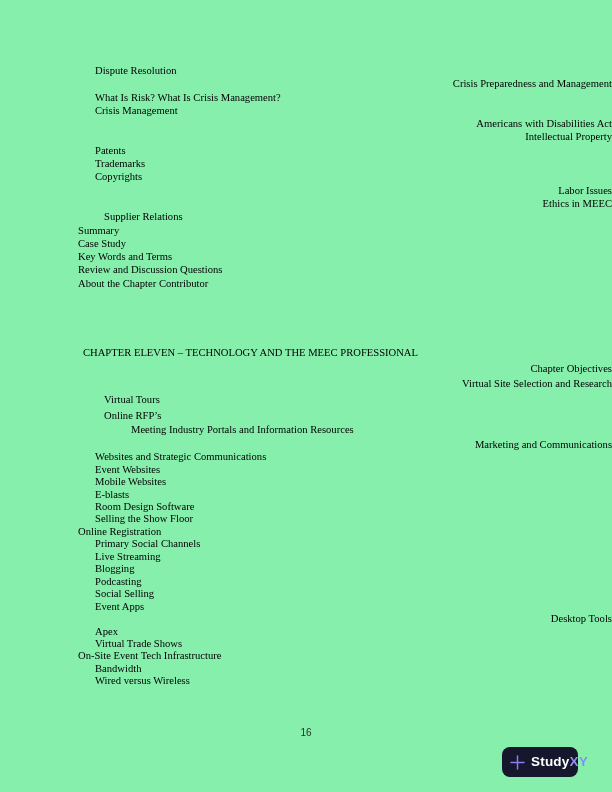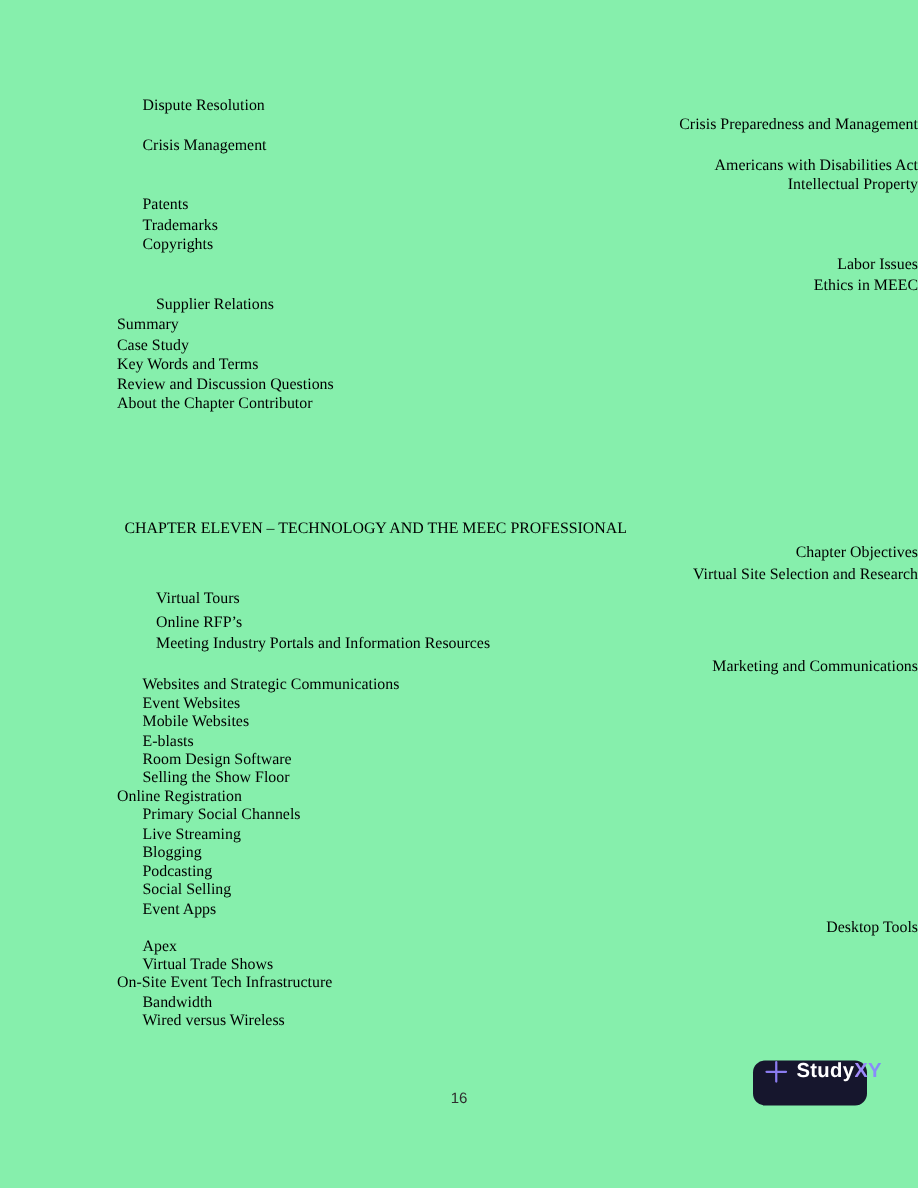--- a/index.html
+++ b/index.html
@@ -39,25 +39,25 @@
     top: 727px; left: 0; right: 0;
     text-align: center;
     font-family: "Liberation Sans", sans-serif;
     font-size: 10px;
     color: #2e2e2e;
   }
 
   
   .brand-badge {
     position: absolute;
-    left: 502px; top: 707px;
+    left: 502px; top: 747px;
     width: 76px; height: 30px;
     border-radius: 8px;
     display: flex;
-    align-items: flex-start;
+    align-items: center;
     box-sizing: border-box;
     padding-left: 8px;
     cursor: pointer;
   }
   .brand-plus {
     width: 15px; height: 15px;
     display: block;
     margin-right: 6px;
     flex: 0 0 auto;
   }
@@ -79,20 +79,21 @@
 </style>
 </head>
 <body>
 
 <div class="page" data-name="document-page">
 
   <div data-name="toc">
       <div class="toc-section" data-name="toc-section-chapter-ten-continued">
         <div class="toc-line indent-2" data-name="toc-item">Dispute Resolution</div>
         <div class="toc-line indent-1" data-name="toc-item">Crisis Preparedness and Management</div>
+        <div class="toc-line indent-2" data-name="toc-item">What Is Risk? What Is Crisis Management?</div>
         <div class="toc-line indent-2" data-name="toc-item">Crisis Management</div>
         <div class="toc-line indent-1" data-name="toc-item">Americans with Disabilities Act</div>
         <div class="toc-line indent-1" data-name="toc-item">Intellectual Property</div>
         <div class="toc-line indent-2" data-name="toc-item">Patents</div>
         <div class="toc-line indent-2" data-name="toc-item">Trademarks</div>
         <div class="toc-line indent-2" data-name="toc-item">Copyrights</div>
         <div class="toc-line indent-1" data-name="toc-item">Labor Issues</div>
         <div class="toc-line indent-1" data-name="toc-item">Ethics in MEEC</div>
         <div class="toc-line indent-3" data-name="toc-item">Supplier Relations</div>
         <div class="toc-line indent-0" data-name="toc-item">Summary</div>
@@ -100,21 +101,21 @@
         <div class="toc-line indent-0" data-name="toc-item">Key Words and Terms</div>
         <div class="toc-line indent-0" data-name="toc-item">Review and Discussion Questions</div>
         <div class="toc-line indent-0" data-name="toc-item">About the Chapter Contributor</div>
       </div>
       <div class="toc-section" data-name="toc-section-chapter-eleven">
         <div class="toc-line chapter-heading" data-name="chapter-title">CHAPTER ELEVEN – TECHNOLOGY AND THE MEEC PROFESSIONAL</div>
         <div class="toc-line indent-1" data-name="toc-item" style="margin-top: 4px;">Chapter Objectives</div>
         <div class="toc-line indent-1" data-name="toc-item" style="margin-top: 2px;">Virtual Site Selection and Research</div>
         <div class="toc-line indent-3" data-name="toc-item" style="margin-top: 4px;">Virtual Tours</div>
         <div class="toc-line indent-3" data-name="toc-item" style="margin-top: 3px;">Online RFP’s</div>
-        <div class="toc-line indent-3" data-name="toc-item" style="margin-top: 2px;">Meeting Industry Portals and Information Resources</div>
+        <div class="toc-line indent-3" data-name="toc-item" style="margin-top: 2px; margin-left: 27px;">Meeting Industry Portals and Information Resources</div>
         <div class="toc-line indent-1" data-name="toc-item" style="margin-top: 2px;">Marketing and Communications</div>
         <div class="toc-line indent-2" data-name="toc-item">Websites and Strategic Communications</div>
         <div class="toc-line indent-2" data-name="toc-item">Event Websites</div>
         <div class="toc-line indent-2" data-name="toc-item">Mobile Websites</div>
         <div class="toc-line indent-2" data-name="toc-item">E-blasts</div>
         <div class="toc-line indent-2" data-name="toc-item">Room Design Software</div>
         <div class="toc-line indent-2" data-name="toc-item">Selling the Show Floor</div>
         <div class="toc-line indent-0" data-name="toc-item">Online Registration</div>
         <div class="toc-line indent-2" data-name="toc-item">Primary Social Channels</div>
         <div class="toc-line indent-2" data-name="toc-item">Live Streaming</div>

